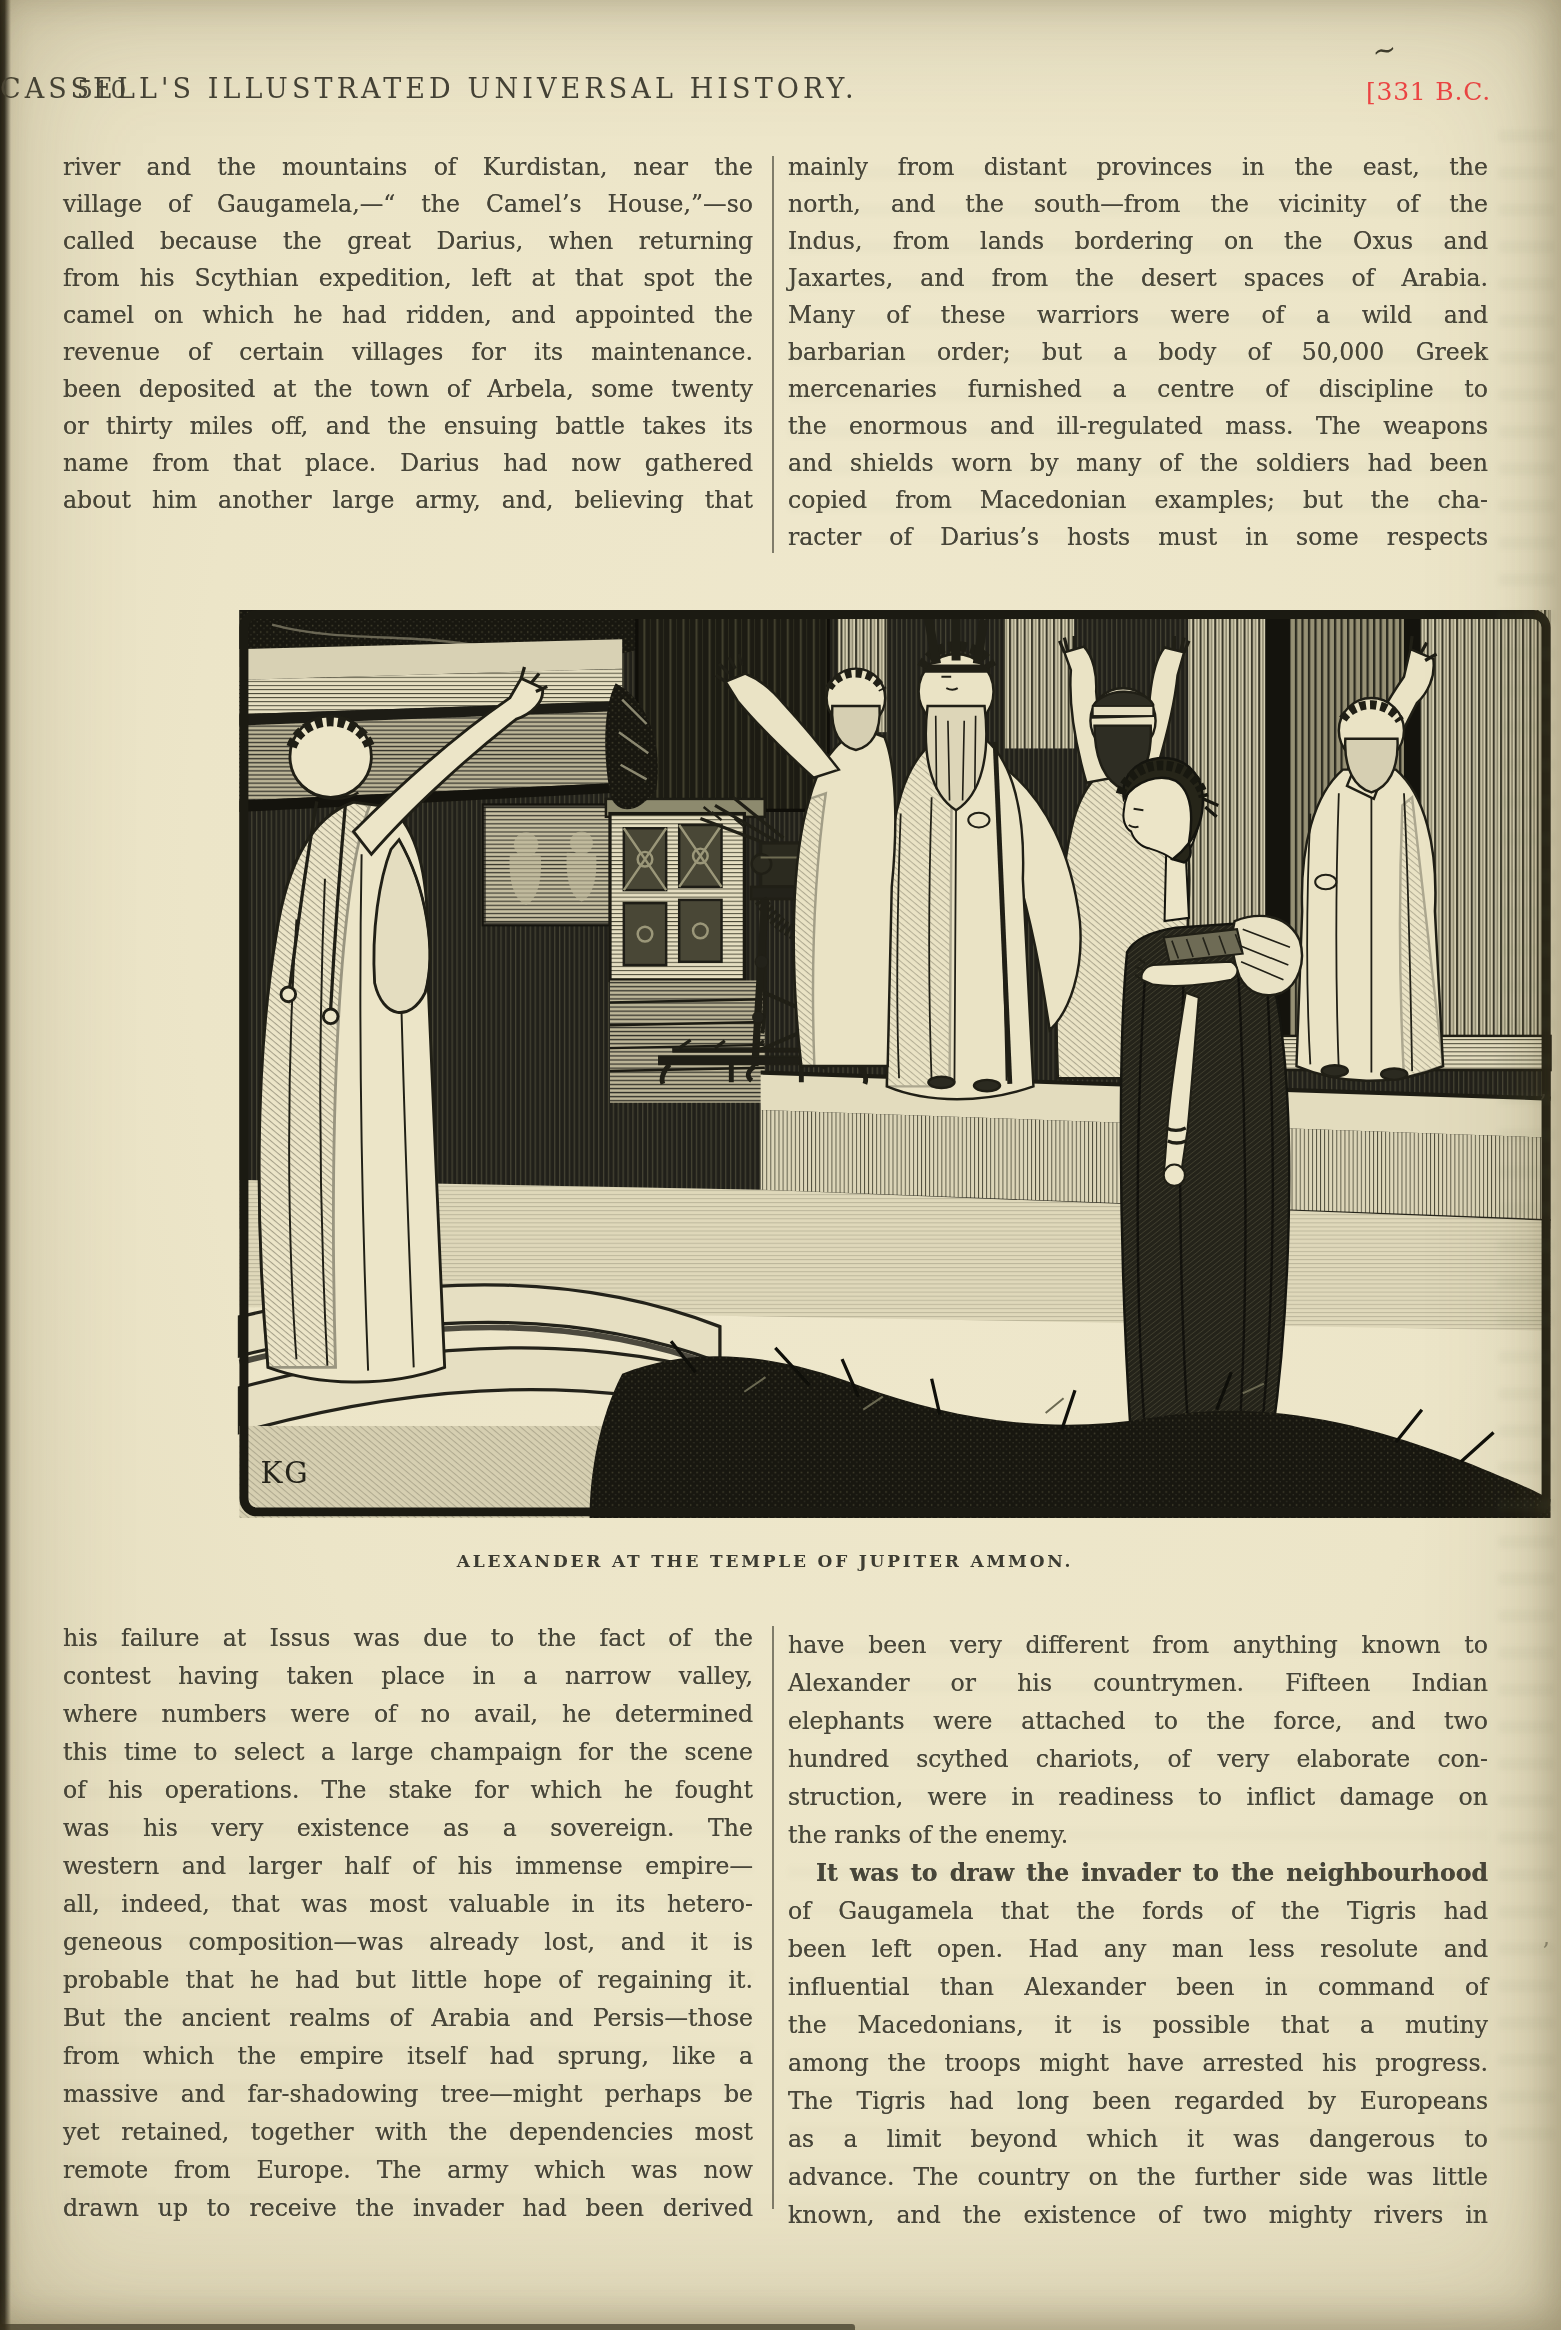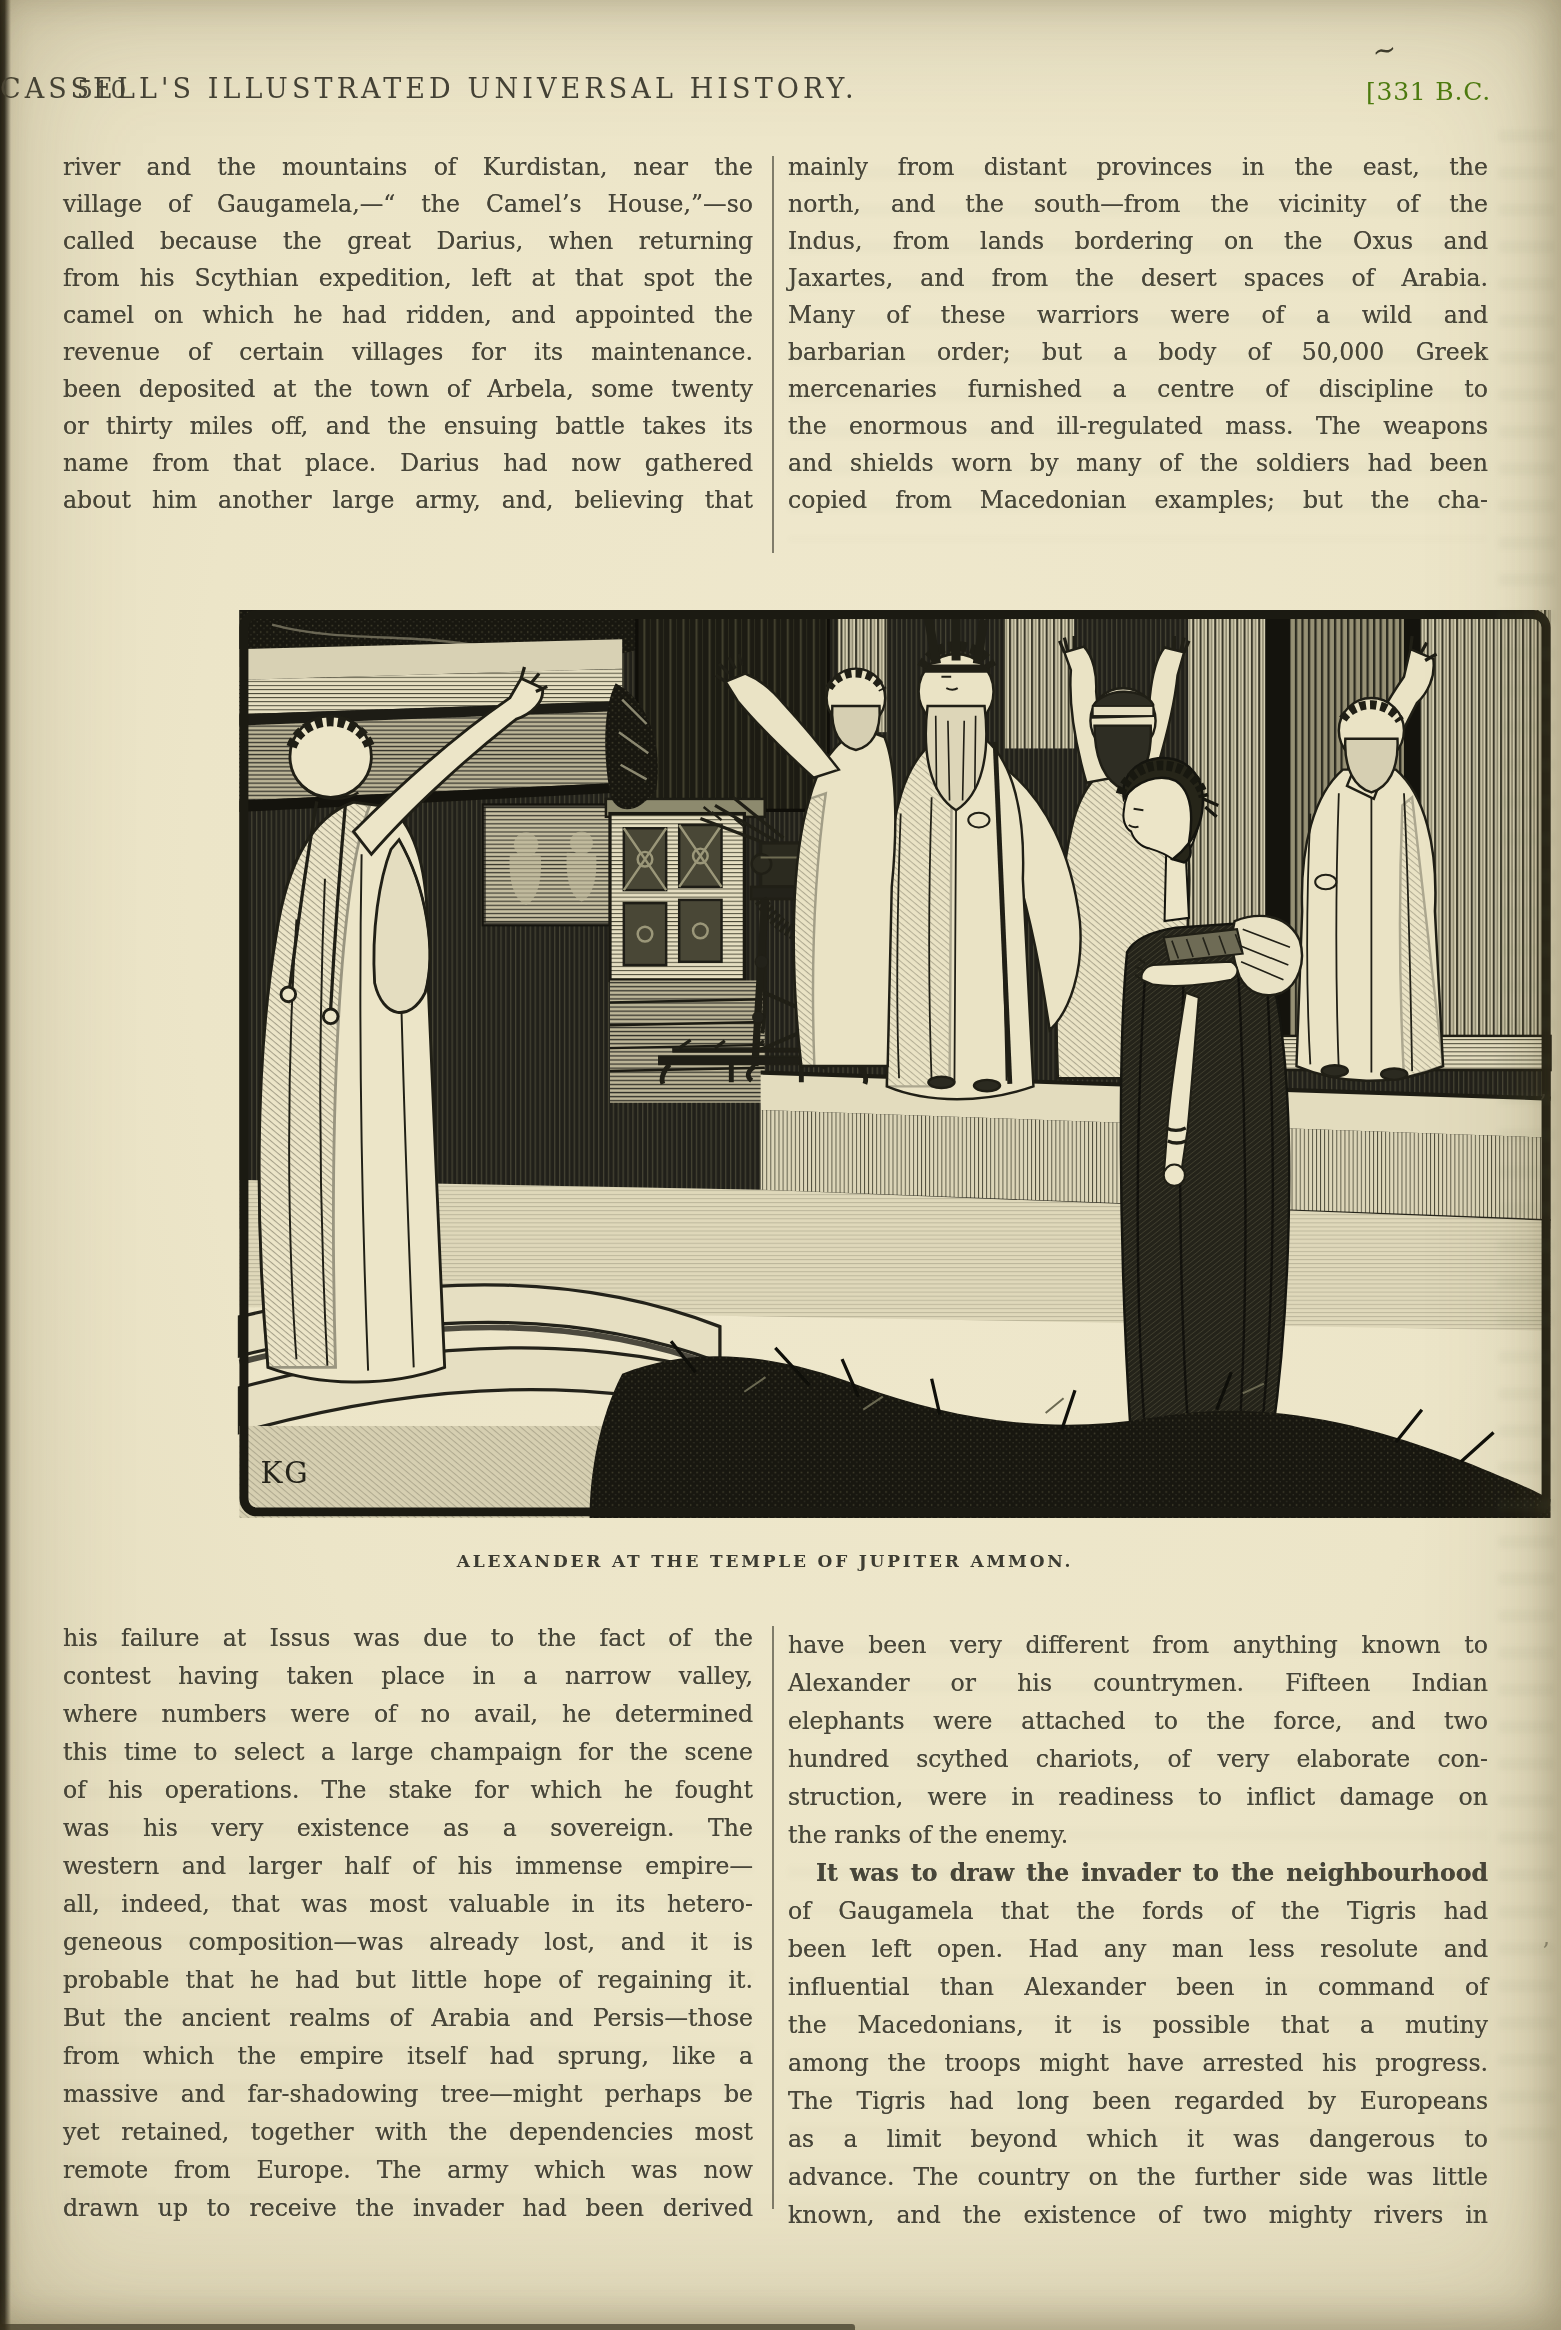--- a/index.html
+++ b/index.html
@@ -15,21 +15,21 @@
   .bottom-edge{position:absolute;left:0;bottom:0;width:855px;height:5.7px;background:#1b1a12;opacity:.65;border-radius:0 3.3px 0 0;}
   .ghost{position:absolute;pointer-events:none;filter:blur(2.4px);opacity:.55;
       background:repeating-linear-gradient(180deg, rgba(112,124,92,.10) 0 12.2px, rgba(112,124,92,0) 12.2px 37px);}
   .squiggle{position:absolute;left:1372px;top:33px;font-size:29px;color:#3c3a2c;transform:rotate(-10deg);}
   .margin-mark{position:absolute;color:rgba(62,60,48,.8);font-size:24.4px;}
 
   
   .pageno{position:absolute;left:77px;top:75px;font-size:25px;color:#4a483c;letter-spacing:0.8px;}
   .htitle{position:absolute;left:0;top:73px;width:1561px;font-size:27px;
           letter-spacing:4.1px;color:#444236;}
-  .hdate{position:absolute;right:70px;top:77px;font-size:25px;color:#4d7c0f;letter-spacing:0.8px;}
+  .hdate{position:absolute;right:70px;top:77px;font-size:25px;color:#ef4444;letter-spacing:0.8px;}
 
   
   .col{position:absolute;font-size:23.6px;color:#474539;text-shadow:0 0 0.4px rgba(71,69,57,.8);}
   .col.tb{line-height:37px;}
   .col.bb{line-height:38px;}
   .tline{text-align:justify;text-align-last:justify;}
   .tline.pe{text-align-last:left;}
   .tline.ind{text-indent:28px;font-weight:bold;}
   #col-tl{left:63px;top:149px;width:690px;}
   #col-tr{left:788px;top:149px;width:700px;}
@@ -74,20 +74,21 @@
       <div class="tline">mainly from distant provinces in the east, the</div>
       <div class="tline">north, and the south—from the vicinity of the</div>
       <div class="tline">Indus, from lands bordering on the Oxus and</div>
       <div class="tline">Jaxartes, and from the desert spaces of Arabia.</div>
       <div class="tline">Many of these warriors were of a wild and</div>
       <div class="tline">barbarian order; but a body of 50,000 Greek</div>
       <div class="tline">mercenaries furnished a centre of discipline to</div>
       <div class="tline">the enormous and ill-regulated mass.  The weapons</div>
       <div class="tline">and shields worn by many of the soldiers had been</div>
       <div class="tline">copied from Macedonian examples; but the cha-</div>
+      <div class="tline">racter of Darius’s hosts must in some respects</div>
     </div>
 
   <div id="illus">
   <svg viewBox="0 0 1610 1115" xmlns="http://www.w3.org/2000/svg">
     <defs>
       <pattern id="pvd" width="6" height="6" patternUnits="userSpaceOnUse">
         <rect width="6" height="6" fill="#21201a"></rect>
             <rect x="2.6" width="1.3" height="6" fill="#4c4a38"></rect>
       </pattern>
       <pattern id="pvf" width="5" height="5" patternUnits="userSpaceOnUse">

